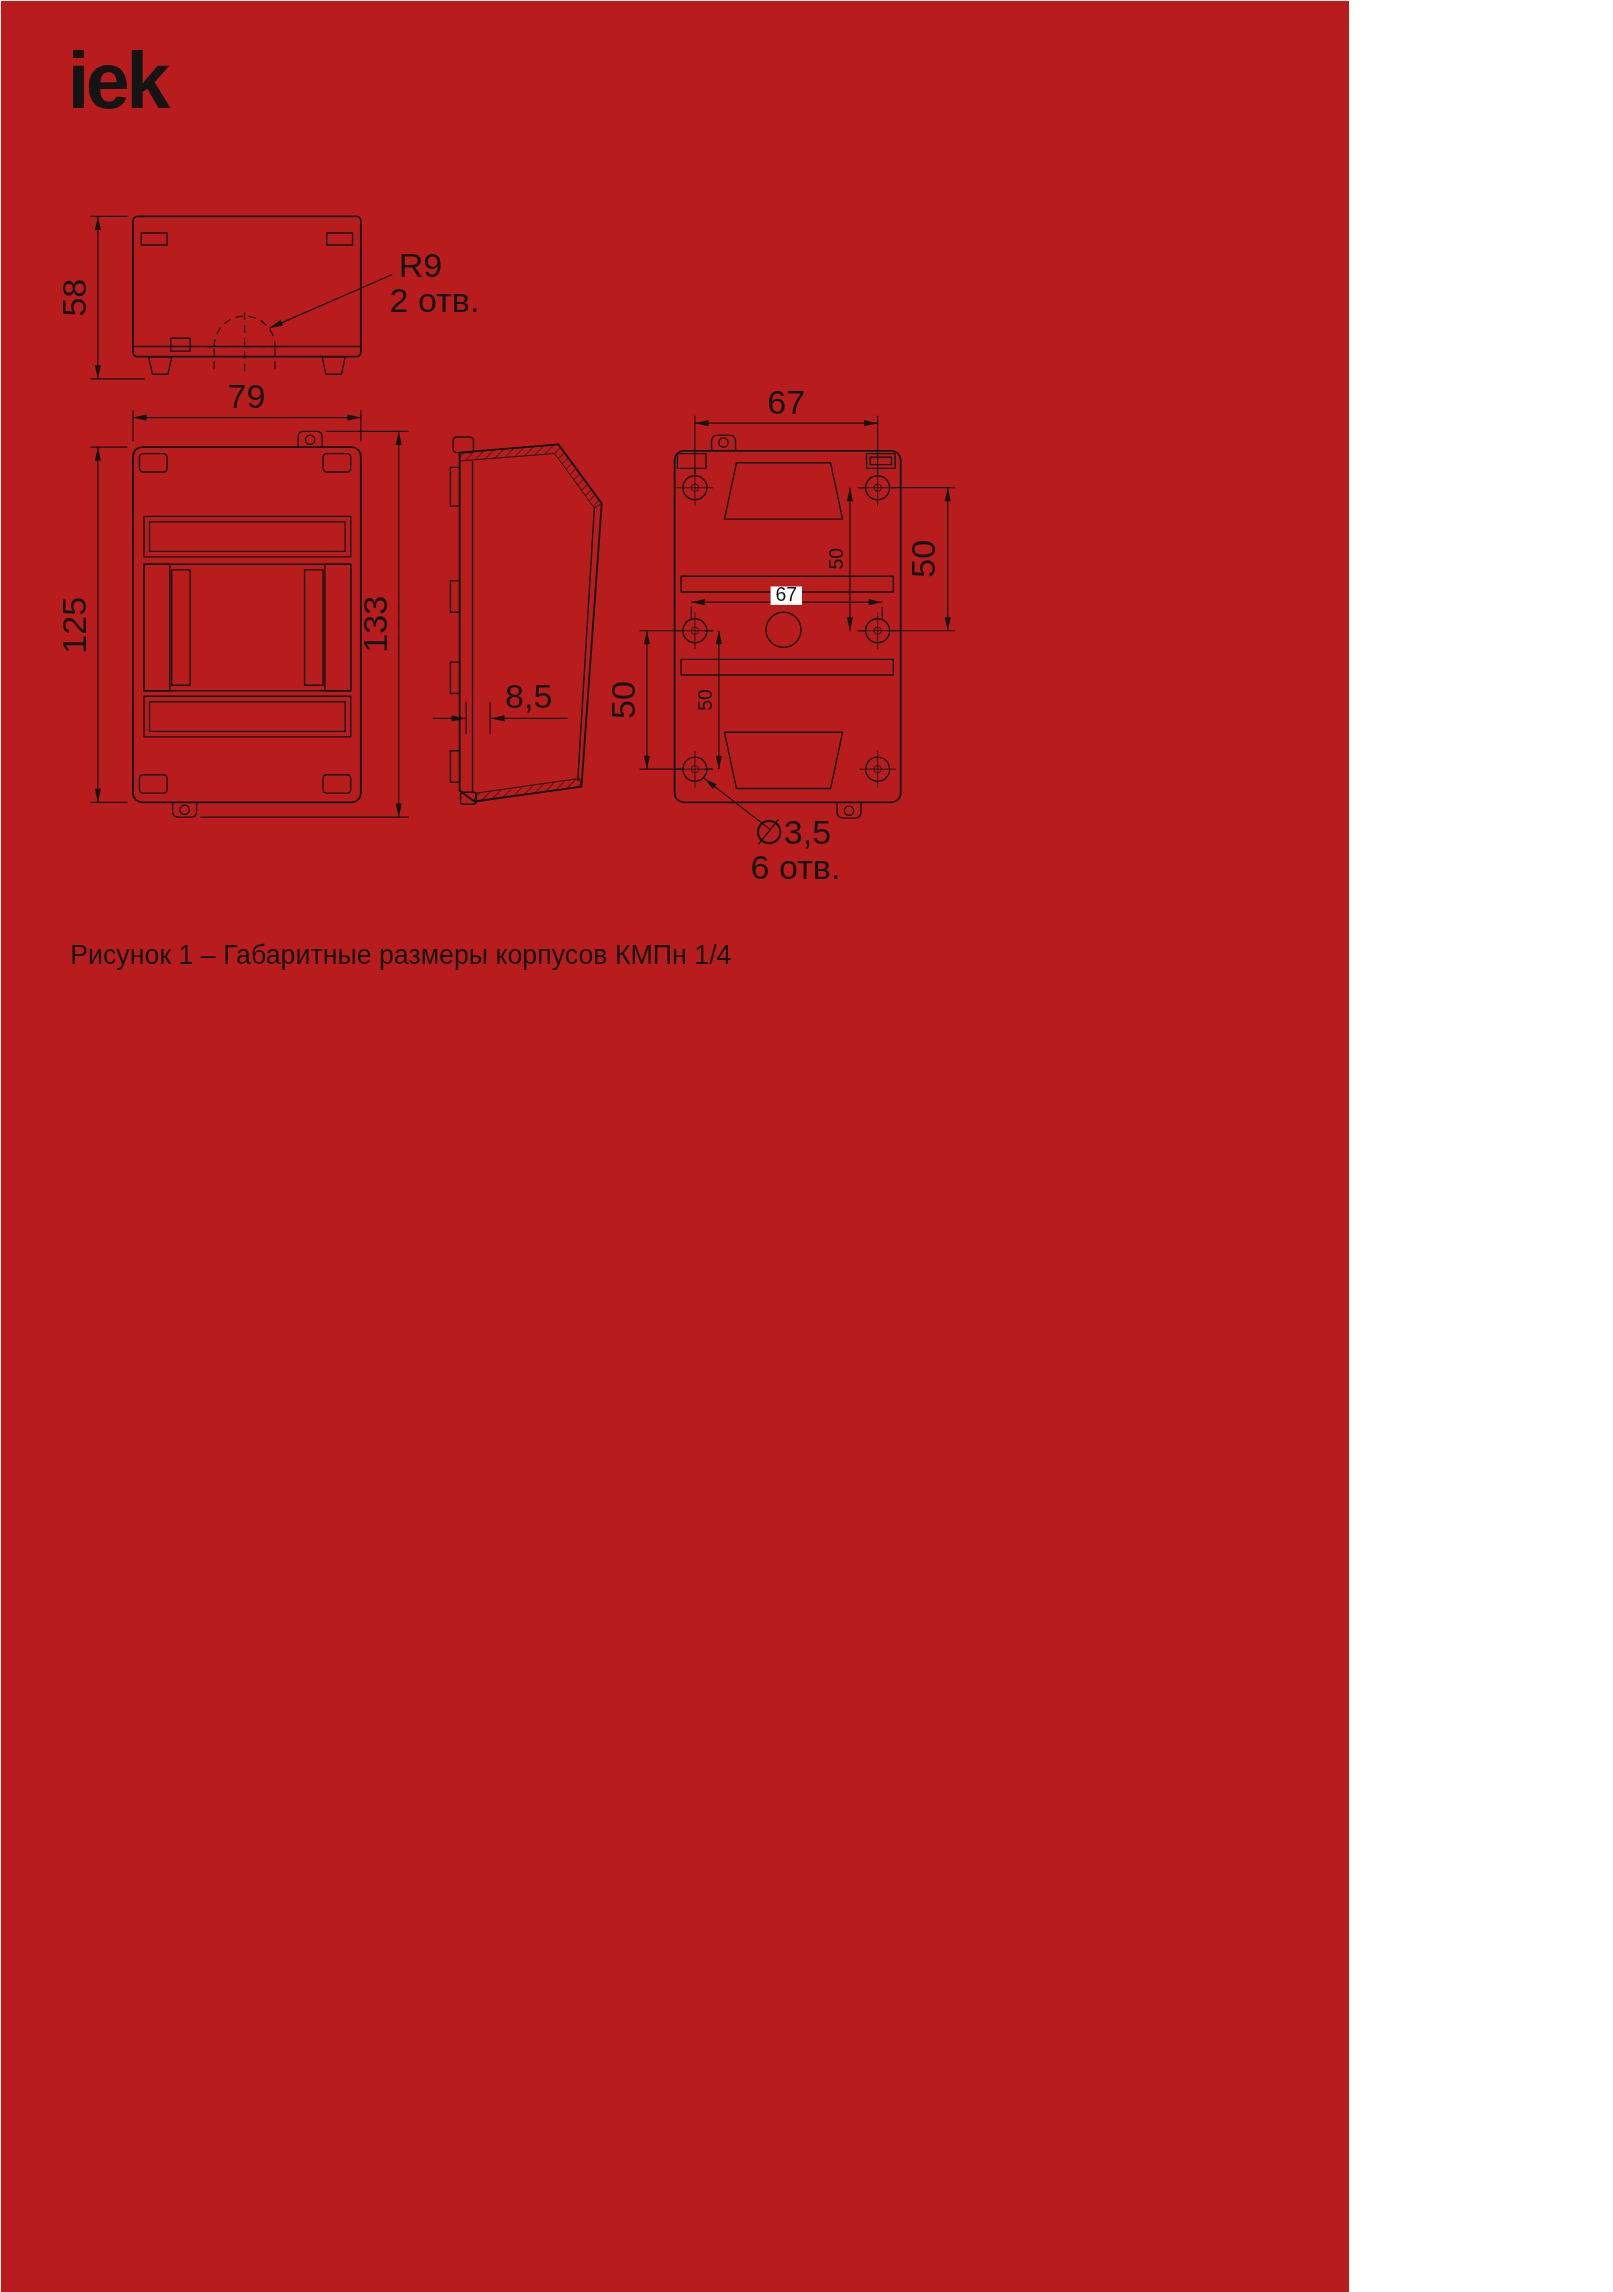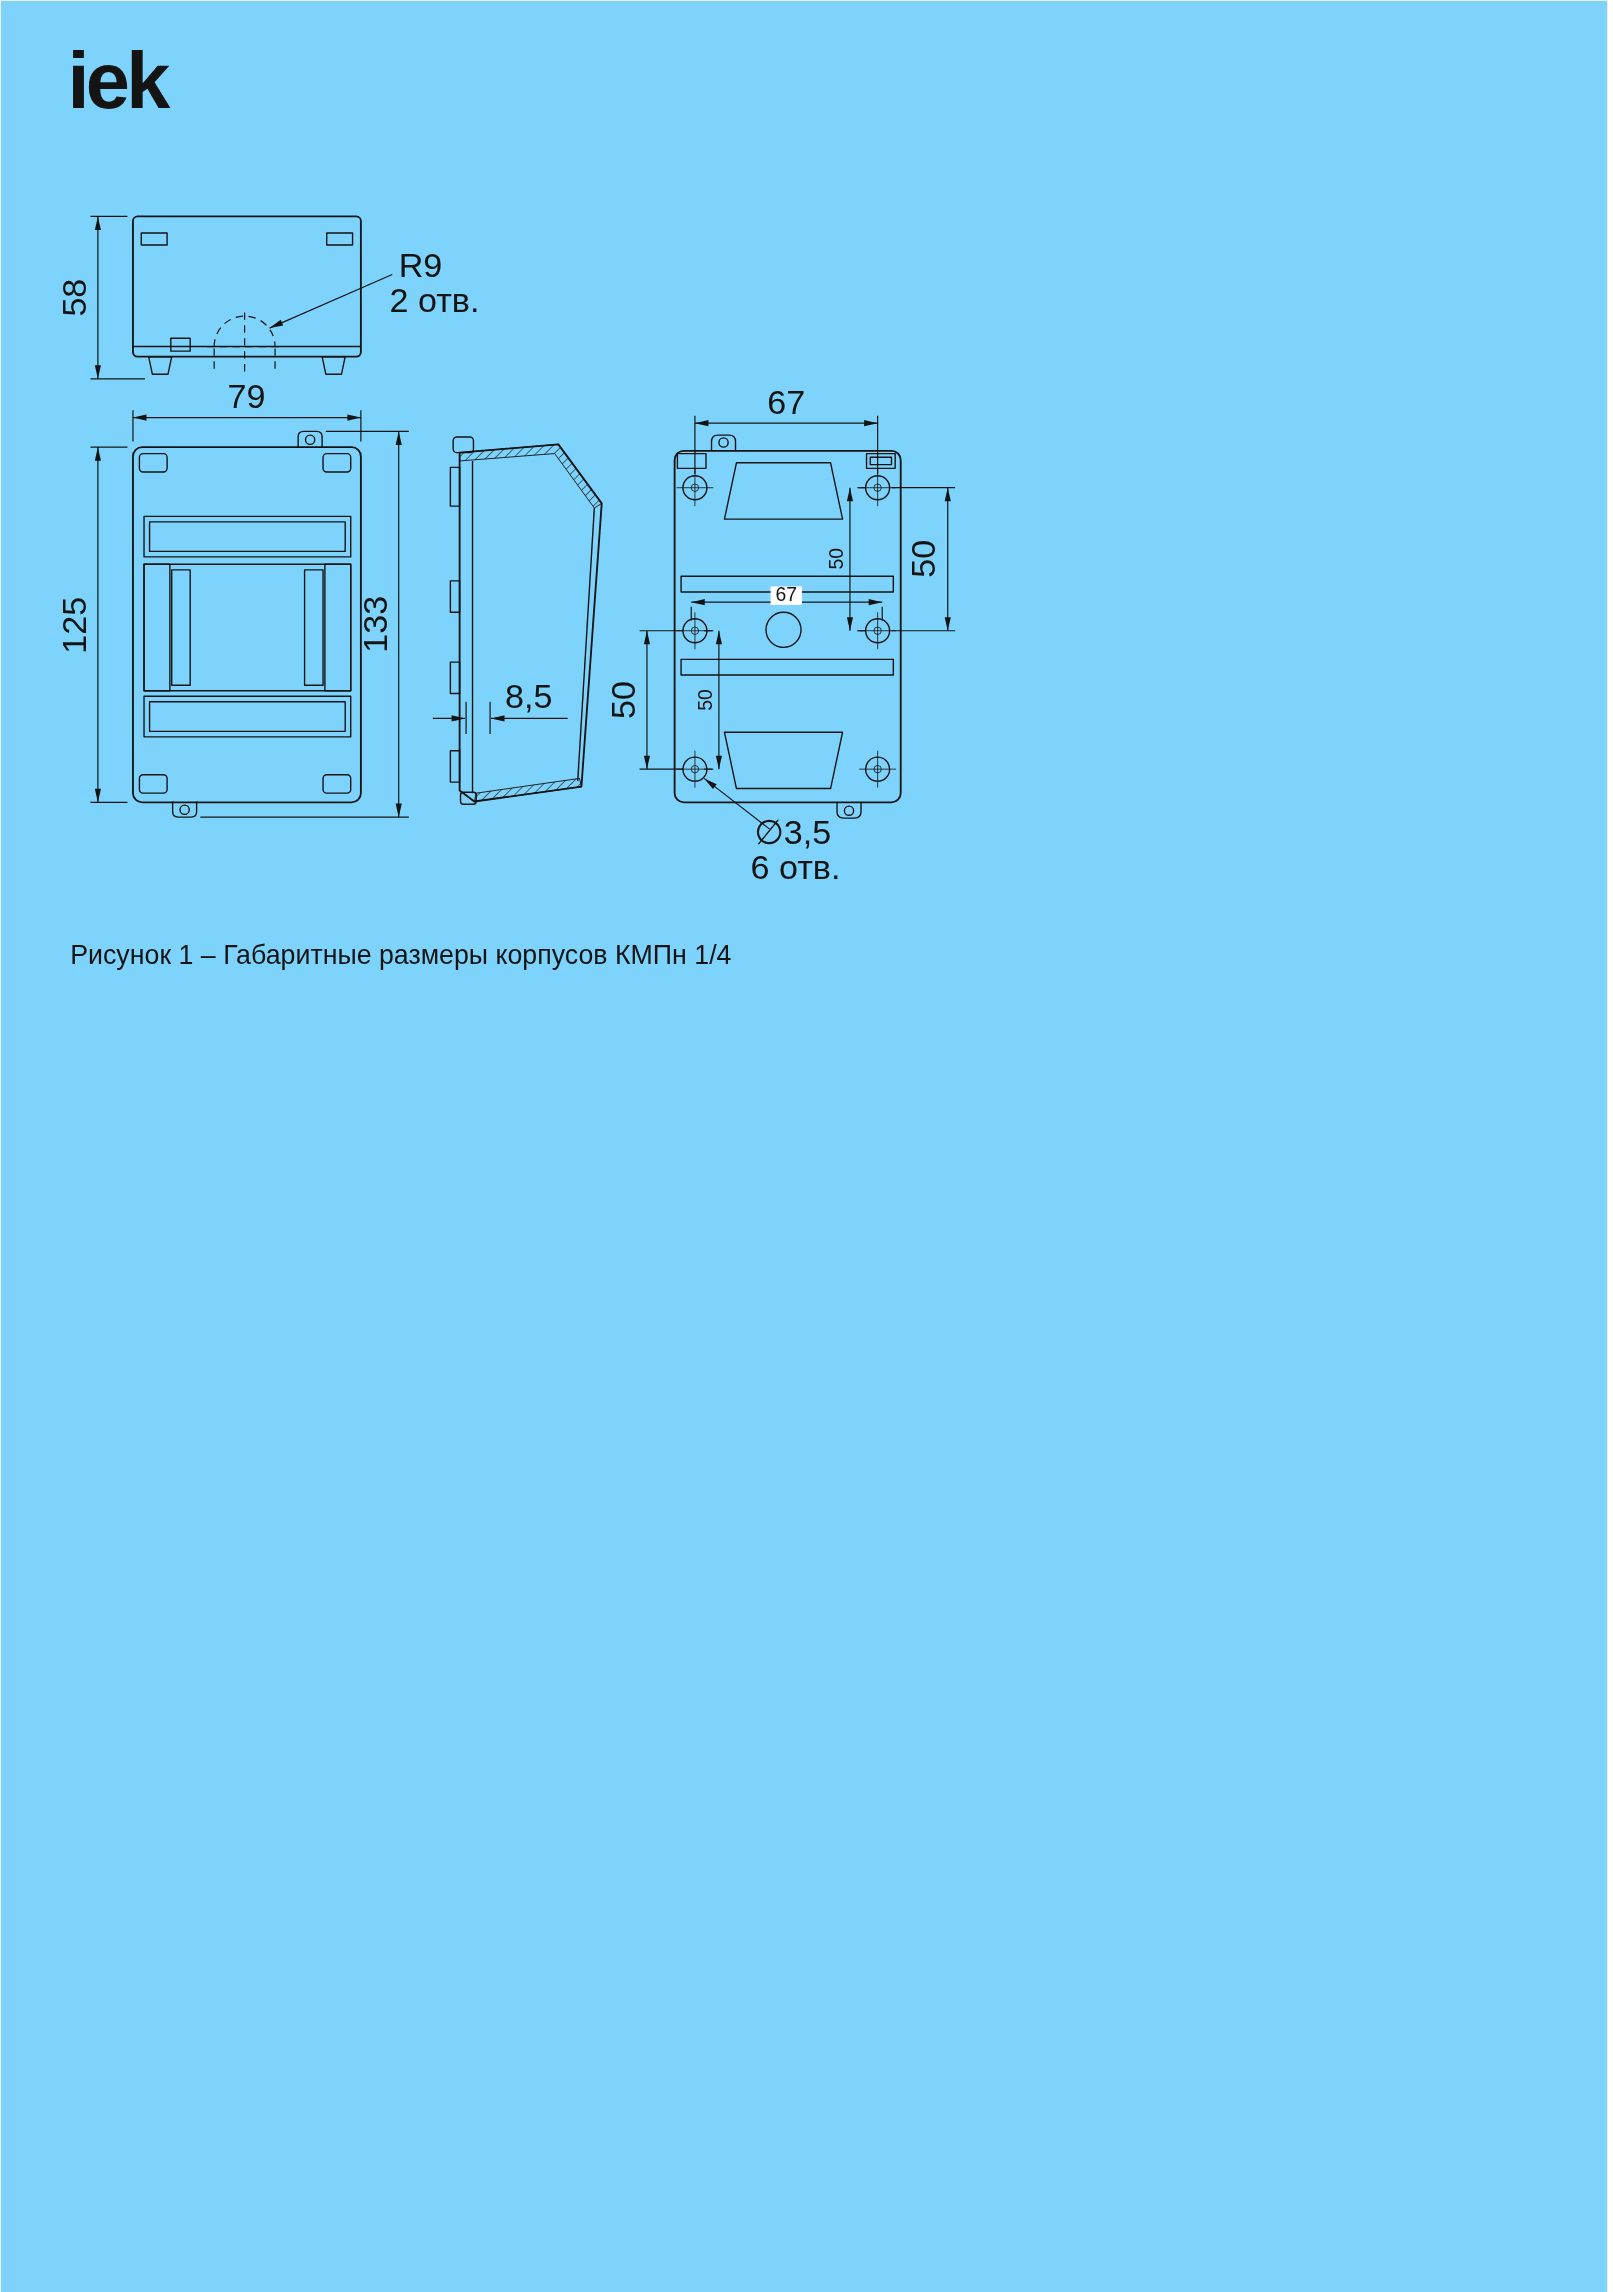--- a/index.html
+++ b/index.html
@@ -1,16 +1,16 @@
 <!DOCTYPE html>
 <html style="font-size:14.8px"><head>
 <meta charset="utf-8">
 <style>
   html,body{margin:0;padding:0;background:#fff;}
-  .page{position:relative;width:1608px;height:2293px;background:#7dd3fc;overflow:hidden;border:0.9px solid #eee;box-sizing:border-box;}
+  .page{position:relative;width:1350px;height:2293px;background:#b91c1c;overflow:hidden;border:0.9px solid #eee;box-sizing:border-box;}
   .page svg{position:absolute;left:0;top:0;}
   .ln{stroke:#141414;stroke-width:2;fill:none;stroke-linejoin:round;}
   .ln2{stroke:#141414;stroke-width:1.5;fill:none;stroke-linejoin:round;}
   .dim{stroke:#141414;stroke-width:1.3;fill:none;}
   .dash{stroke:#141414;stroke-width:1.3;fill:none;stroke-dasharray:8 6;}
   .cl{stroke:#141414;stroke-width:0.9;fill:none;}
   .txt{font-family:"Liberation Sans","DejaVu Sans",sans-serif;fill:#141414;}
   .big{font-size:37px;}
   .small{font-size:21px;}
   .logo{font-size:86px;font-weight:bold;letter-spacing:-4px;}

